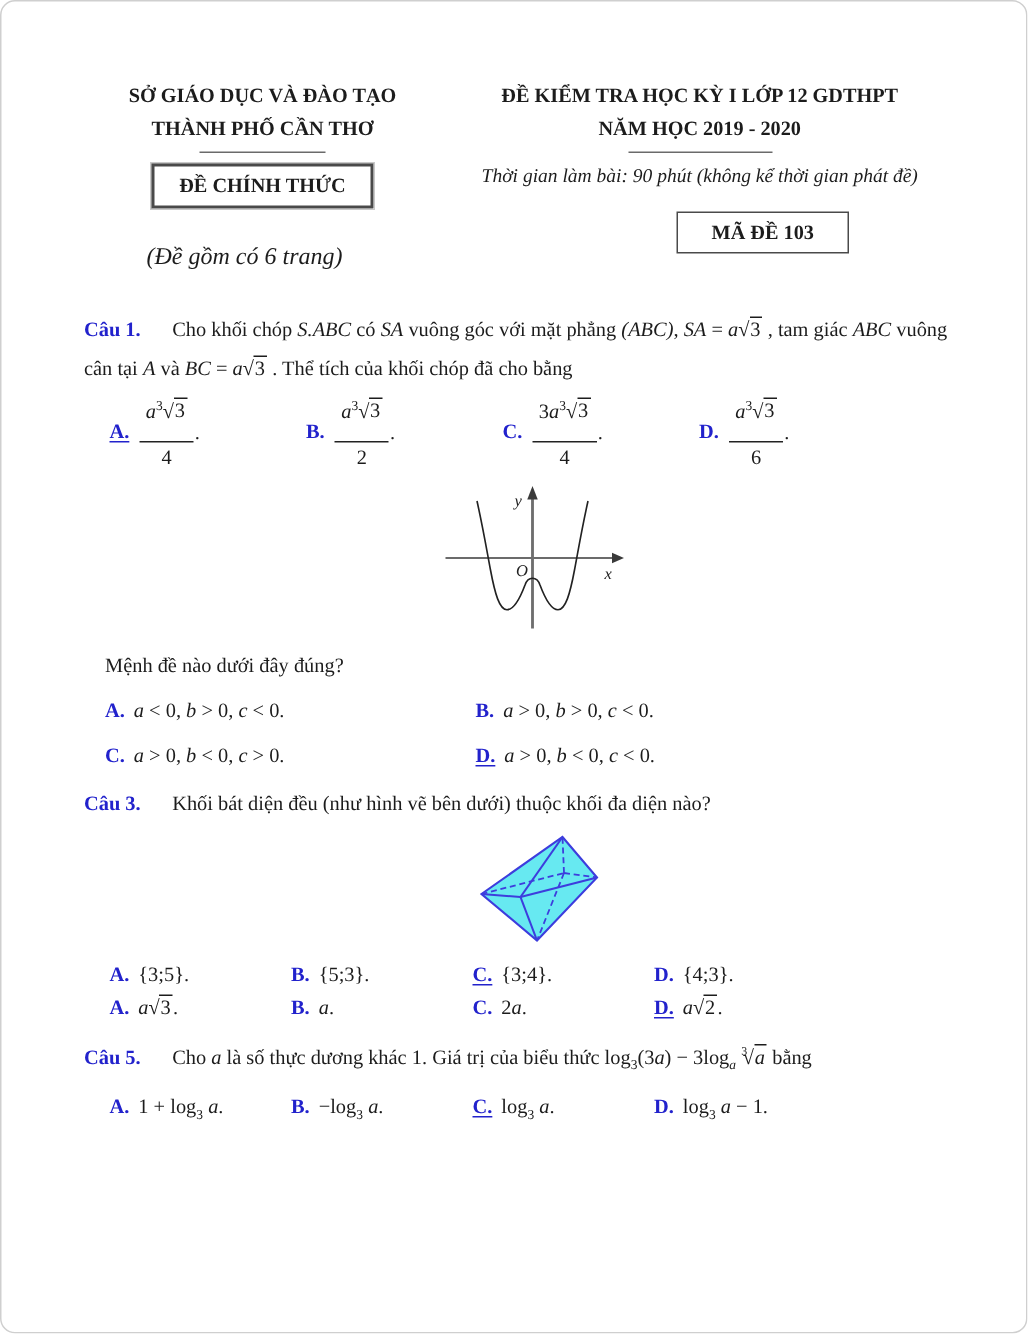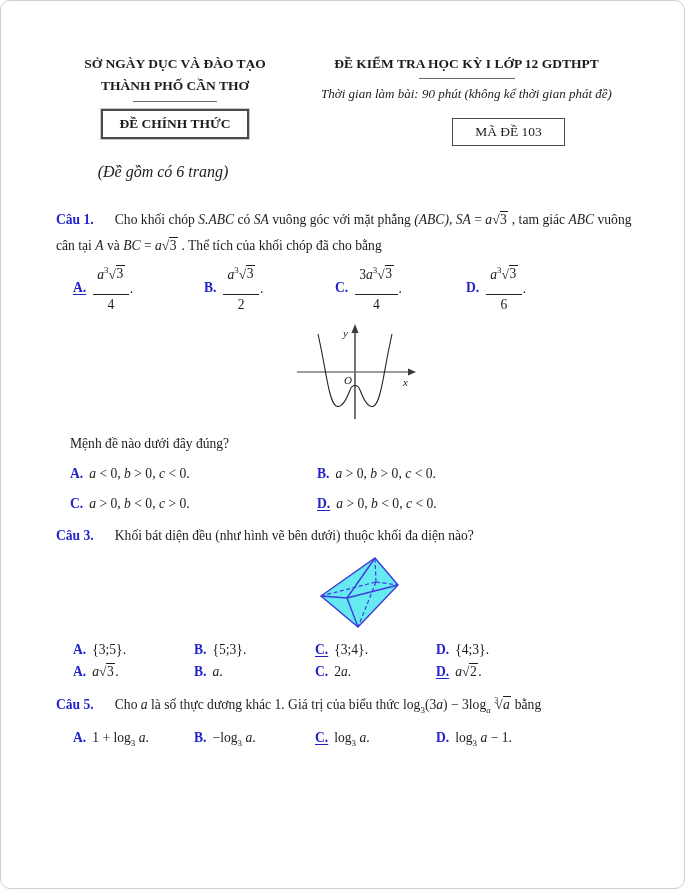--- a/index.html
+++ b/index.html
@@ -17,21 +17,21 @@
   .hbold{font-weight:bold;font-size:13.5px;line-height:1.65;}
   .ubar{height:0;border-bottom:1.4px solid #6a6a6a;margin:3px auto 7px;}
   .ubar-l{width:84px;}
   .ubar-r{width:96px;}
   .offbox{display:inline-block;border:2px solid #4a4a4a;box-shadow:0 0 0 1px #c9c9c9;
           padding:5px 16px;font-weight:bold;font-size:13.5px;}
   .hdr-note{font-style:italic;font-size:16px;margin-top:24px;transform:translateX(-12px);}
   .hr3{font-weight:bold;font-size:14px;margin-top:8px;}
   .hr4{font-style:italic;font-size:13px;margin-top:6px;}
   .codebox{display:inline-block;border:1.6px solid #4a4a4a;padding:5px 22px;
-           font-weight:normal;font-size:13.5px;margin-top:16px;transform:translateX(42px);}
+           font-weight:bold;font-size:13.5px;margin-top:16px;transform:translateX(42px);}
   
   .qsec{margin-top:26px;}
   .q{margin-top:6px;}
   .qs{margin:0;line-height:1.95;}
   .qnum{color:var(--accent,#2222cc);font-weight:bold;padding-right:21px;}
   .mi{font-style:italic;}
   sup{font-size:9px;}
   sub{font-size:9px;}
   .sqrt{white-space:nowrap;}
   .sqrt .rad{border-top:1.1px solid currentColor;padding:0 1.5px 0 .5px;}
@@ -53,28 +53,29 @@
   .fig-oct{margin:2px 0 0 16px;}
   .axis-label{font-style:italic;font-size:11px;fill:#222;}
 </style>
 </head>
 <body>
 
 <div class="page">
 
   <div class="hdr">
     <div class="hdr-left">
-      <div class="hbold">SỞ NGÀY DỤC VÀ ĐÀO TẠO</div>
+      <div class="hbold">SỞ GIÁO DỤC VÀ ĐÀO TẠO</div>
       <div class="hbold">THÀNH PHỐ CẦN THƠ</div>
       <div class="ubar ubar-l"></div>
       <div><span class="offbox">ĐỀ CHÍNH THỨC</span></div>
       <div class="hdr-note">(Đề gồm có 6 trang)</div>
     </div>
     <div class="hdr-right">
       <div class="hbold">ĐỀ KIỂM TRA HỌC KỲ I LỚP 12 GDTHPT</div>
+      <div class="hbold">NĂM HỌC 2019 - 2020</div>
       <div class="ubar ubar-r"></div>
       <div class="hr4">Thời gian làm bài: 90 phút (không kể thời gian phát đề)</div>
       <div><span class="codebox">MÃ ĐỀ 103</span></div>
     </div>
   </div>
 
   <div class="qsec">
 
     <div class="q">
       <p class="qs"><span class="qnum">Câu 1.</span><span><span>Cho khối chóp </span><span class="mi">S.ABC</span><span> có </span><span class="mi">SA</span><span> vuông góc với mặt phẳng </span><span class="mi">(ABC)</span><span>, </span><span class="mi">SA</span><span> = </span><span class="mi">a</span><span class="sqrt">√<span class="rad">3</span></span><span> , tam giác </span><span class="mi">ABC</span><span> vuông cân tại </span><span class="mi">A</span><span> và </span><span class="mi">BC</span><span> = </span><span class="mi">a</span><span class="sqrt">√<span class="rad">3</span></span><span> . Thể tích của khối chóp đã cho bằng</span></span></p>

